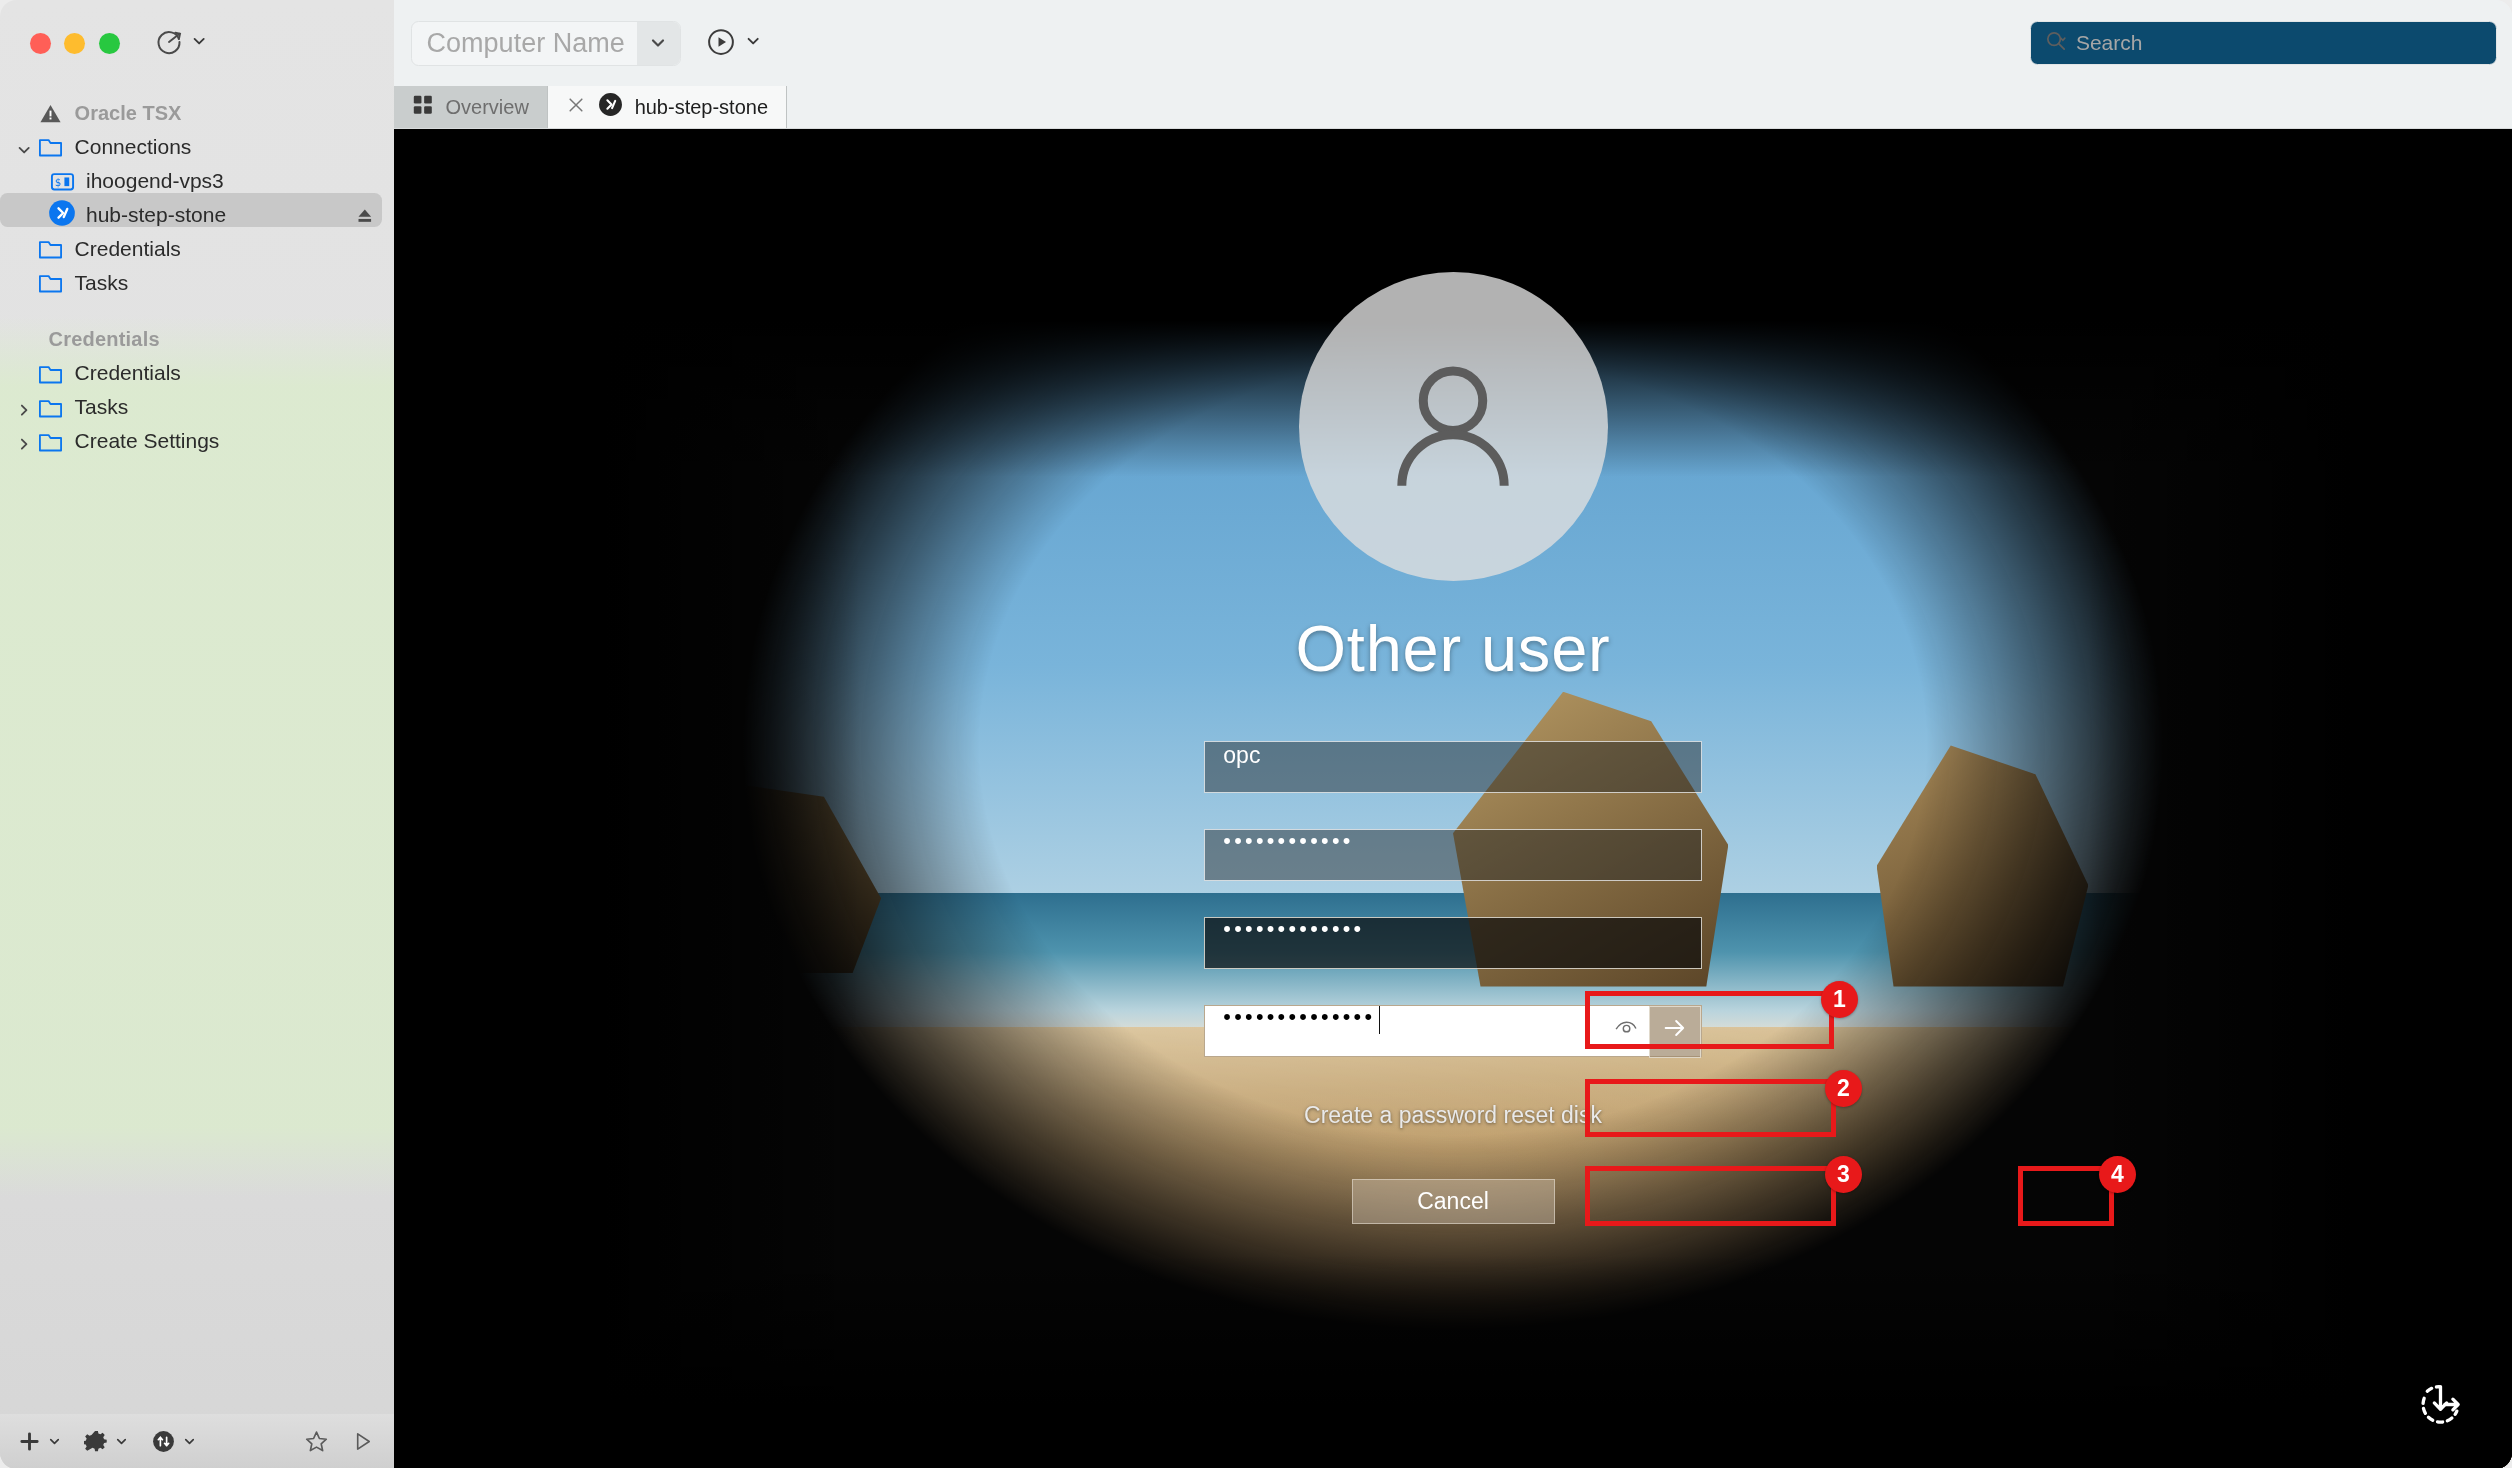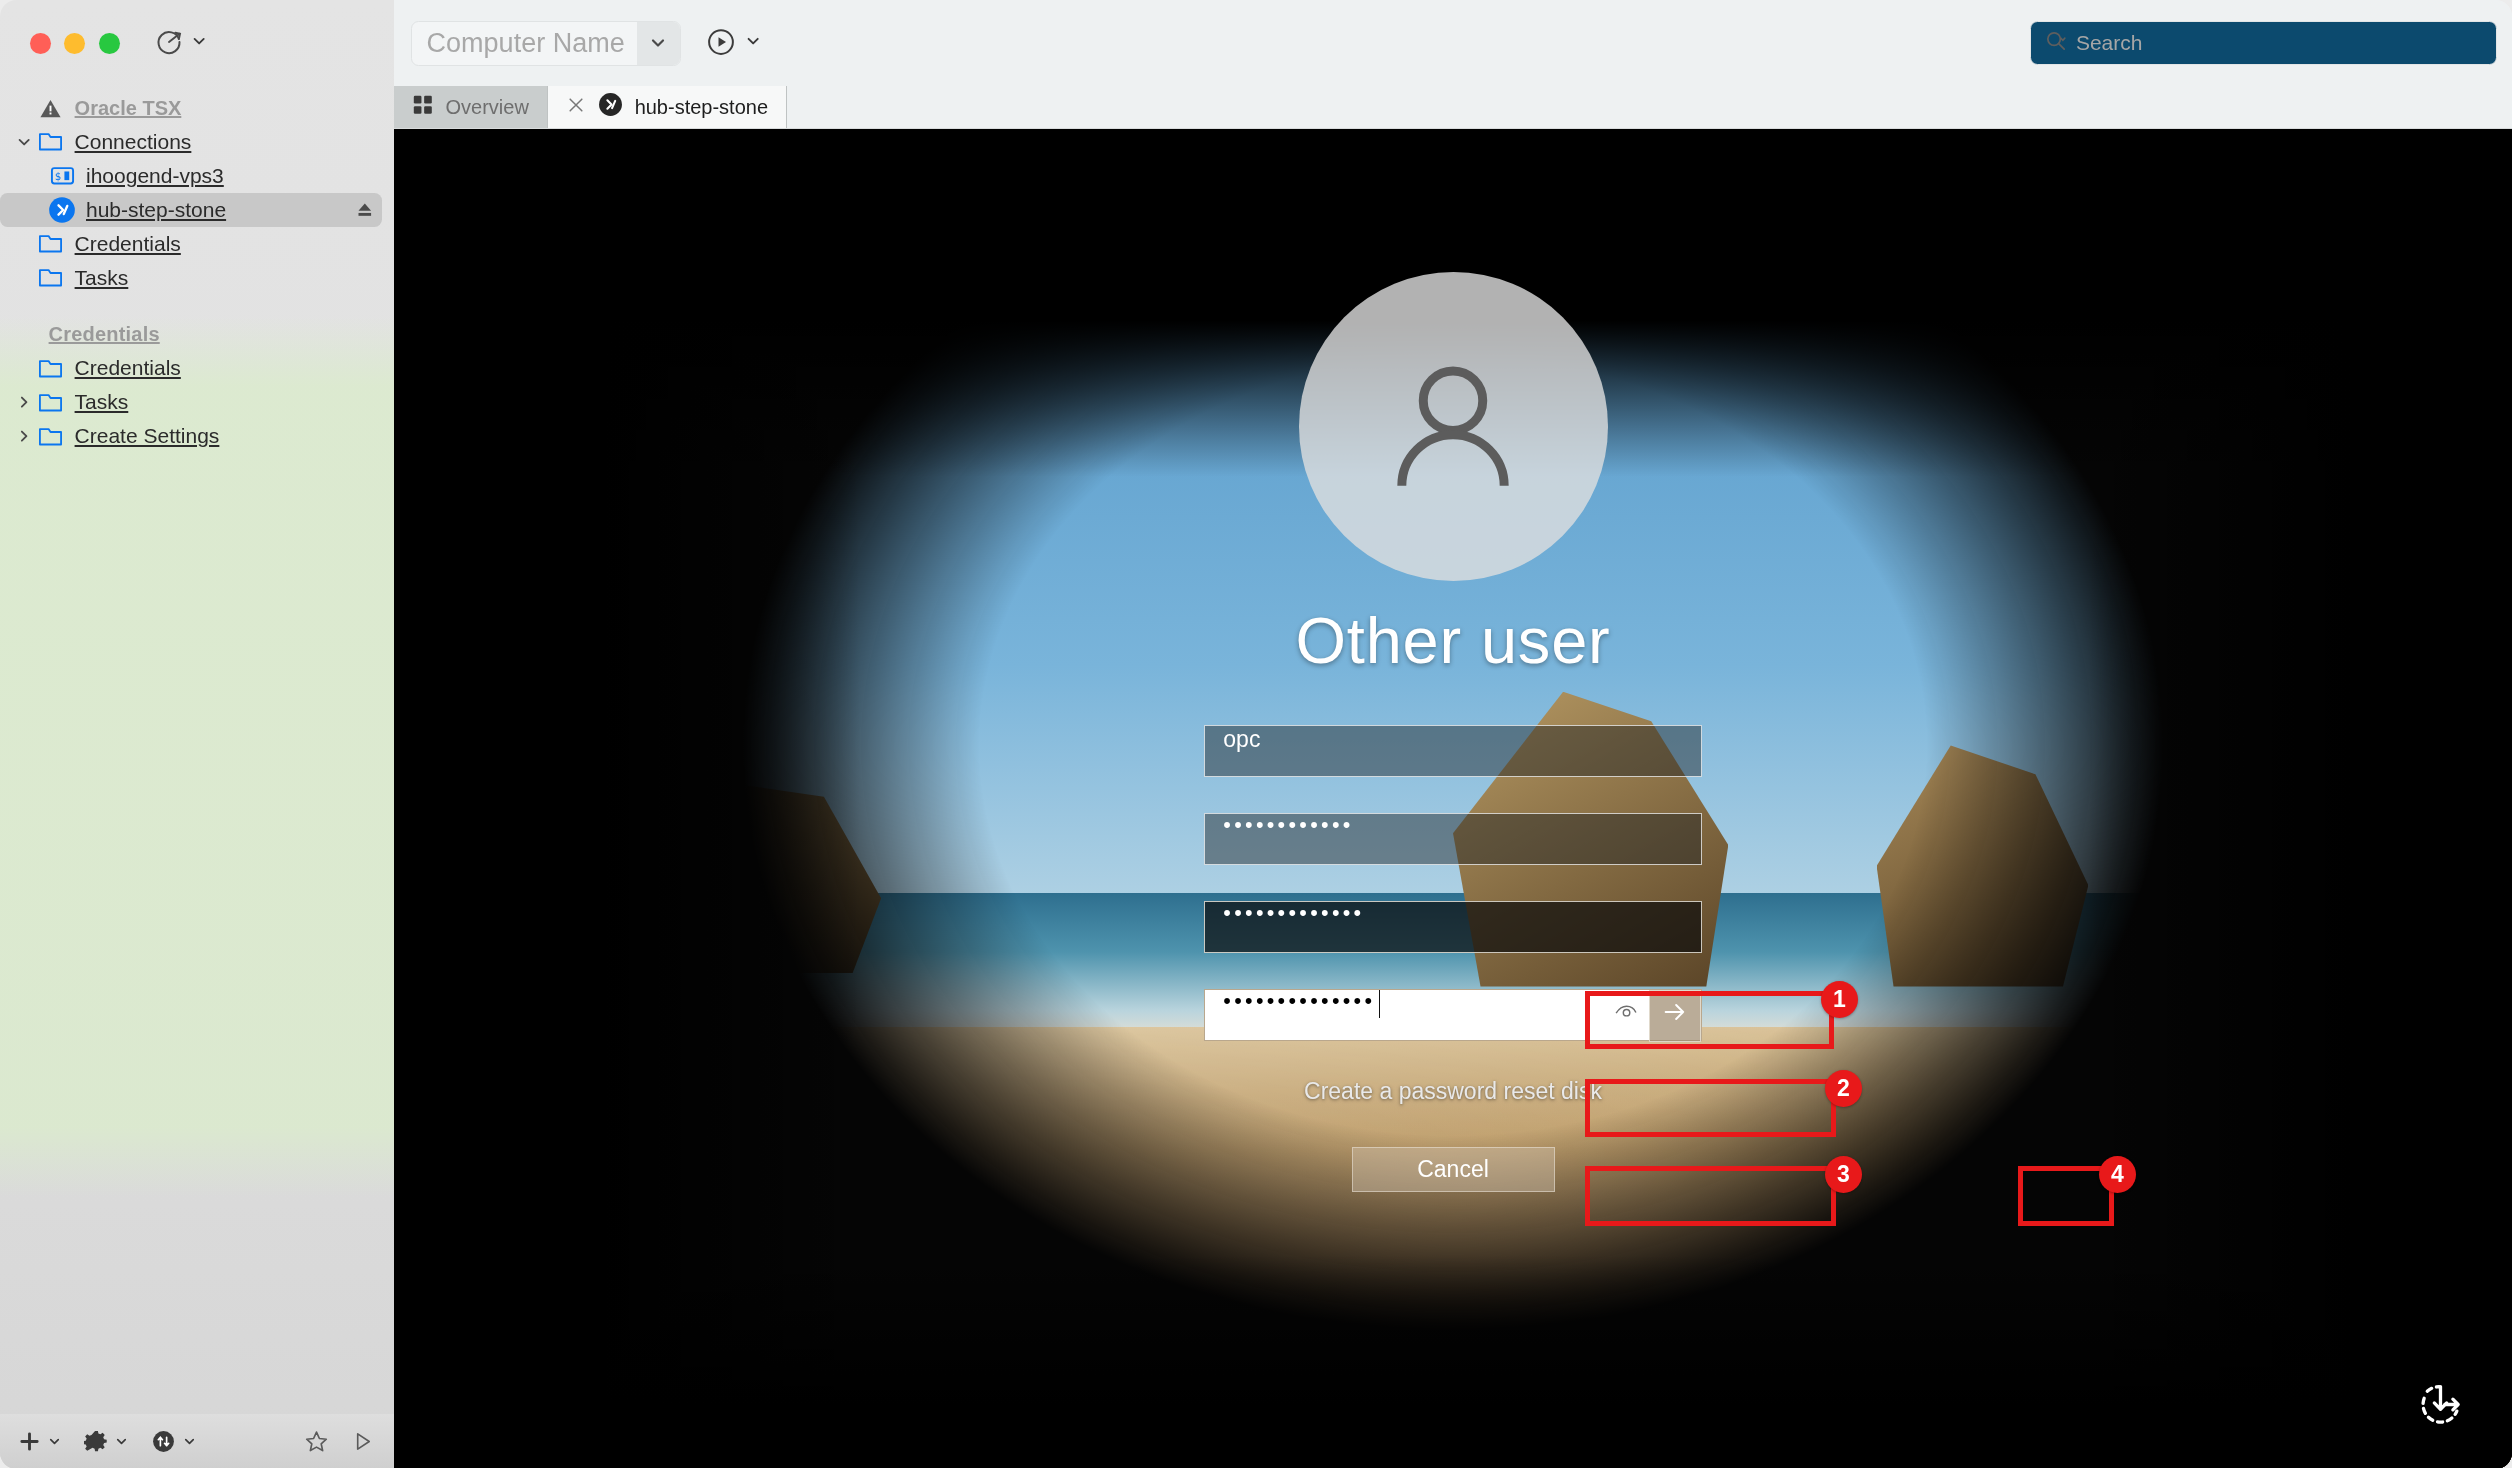--- a/index.html
+++ b/index.html
@@ -56,27 +56,26 @@
   .chev-sm { display: inline-block; }
 
   
   .tree {
     position: relative; z-index: 3;
     padding-top: 5px;
     flex: 1 1 auto;
     overflow: hidden;
   }
   .tree-row {
-    display: flex; align-items: center;
+    display: flex; align-items: flex-end;
     height: 34px;
     font-size: 21px;
     color: #2b2b2b;
     padding-left: 11.6px;
     white-space: nowrap;
-    text-decoration: underline;
   }
   .tree-row.header-row { color: #9a9a9a; font-weight: bold; font-size: 20px; }
   .tree-row.selected {
     background: #c8c8c8;
     border-radius: 7.5px;
     margin-right: 11.6px;
     padding-right: 6.6px;
   }
   .twisty {
     width: 25px; flex: 0 0 25px;
@@ -234,21 +233,21 @@
     background: linear-gradient(270deg,#000 38%, rgba(0,0,0,0) 100%);
   }
   .cave-bottom {
     position:absolute; left:0; right:0; bottom:0; height:16%;
     background: linear-gradient(0deg,#000 30%, rgba(0,0,0,0) 100%);
   }
 
   
   .login {
     position: absolute; left: 0; right: 0; top: 0; bottom: 0;
-    display: flex; flex-direction: column; align-items: center;
+    display: flex; flex-direction: column; align-items: center; gap: 8px;
   }
   .avatar {
     margin-top: 143px;
     width: 309px; height: 309px; border-radius: 50%;
     background: rgba(222,222,222,0.80);
     display: flex; align-items: center; justify-content: center;
   }
   .other-user {
     margin-top: 21.6px;
     font-size: 65px; color: #fff; font-weight: 300;

